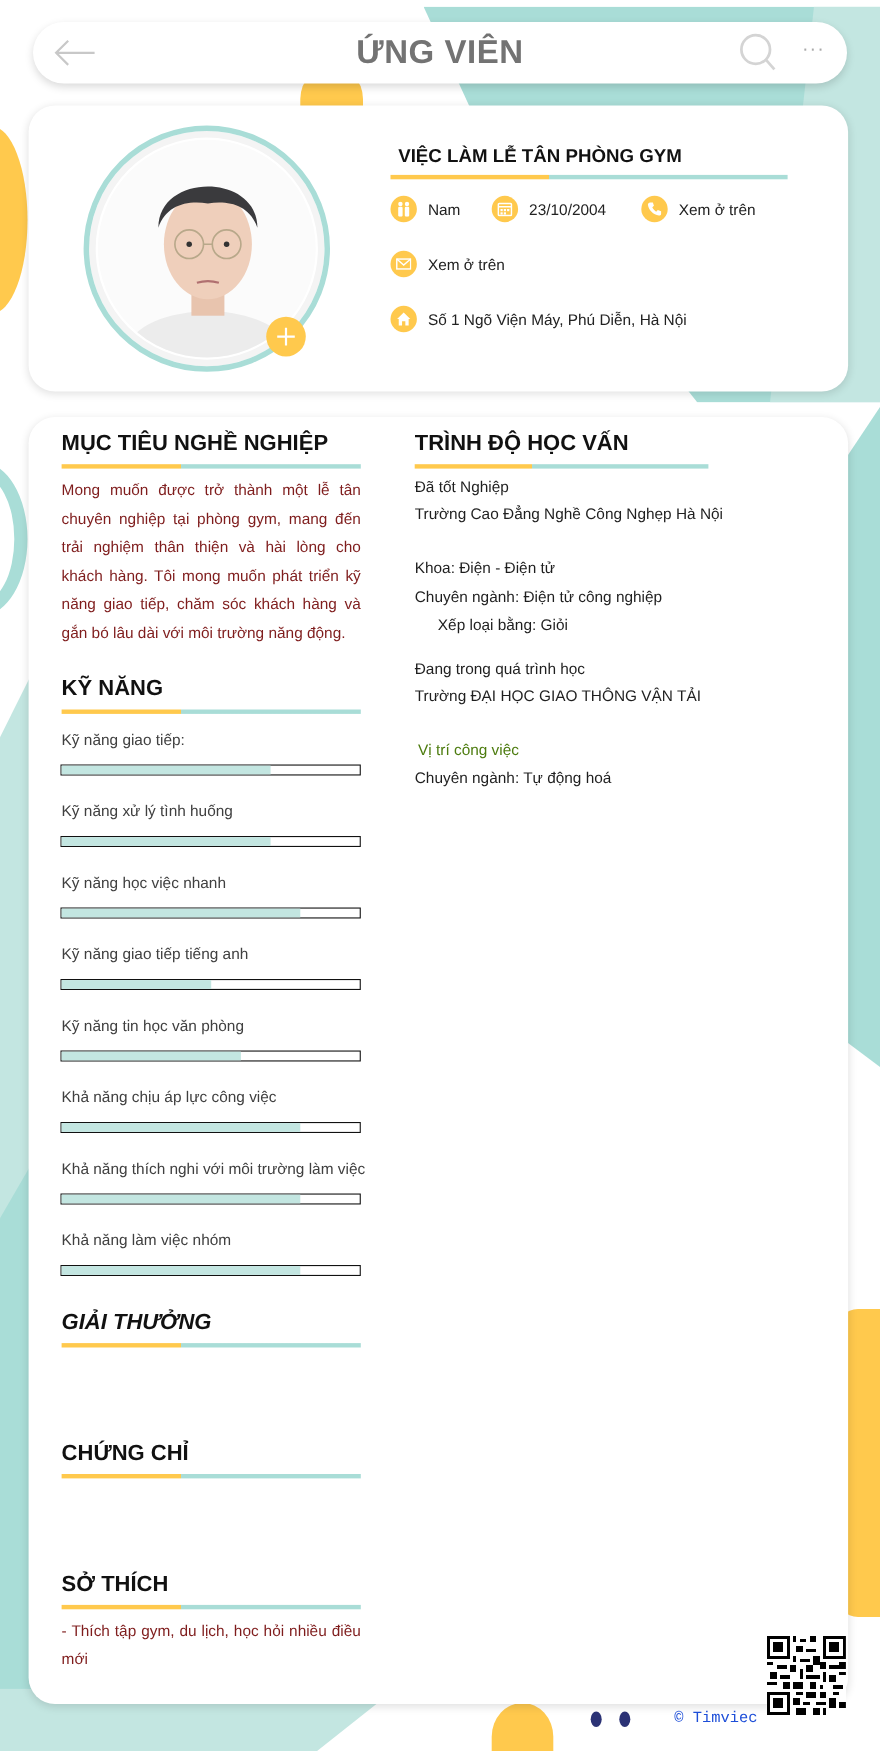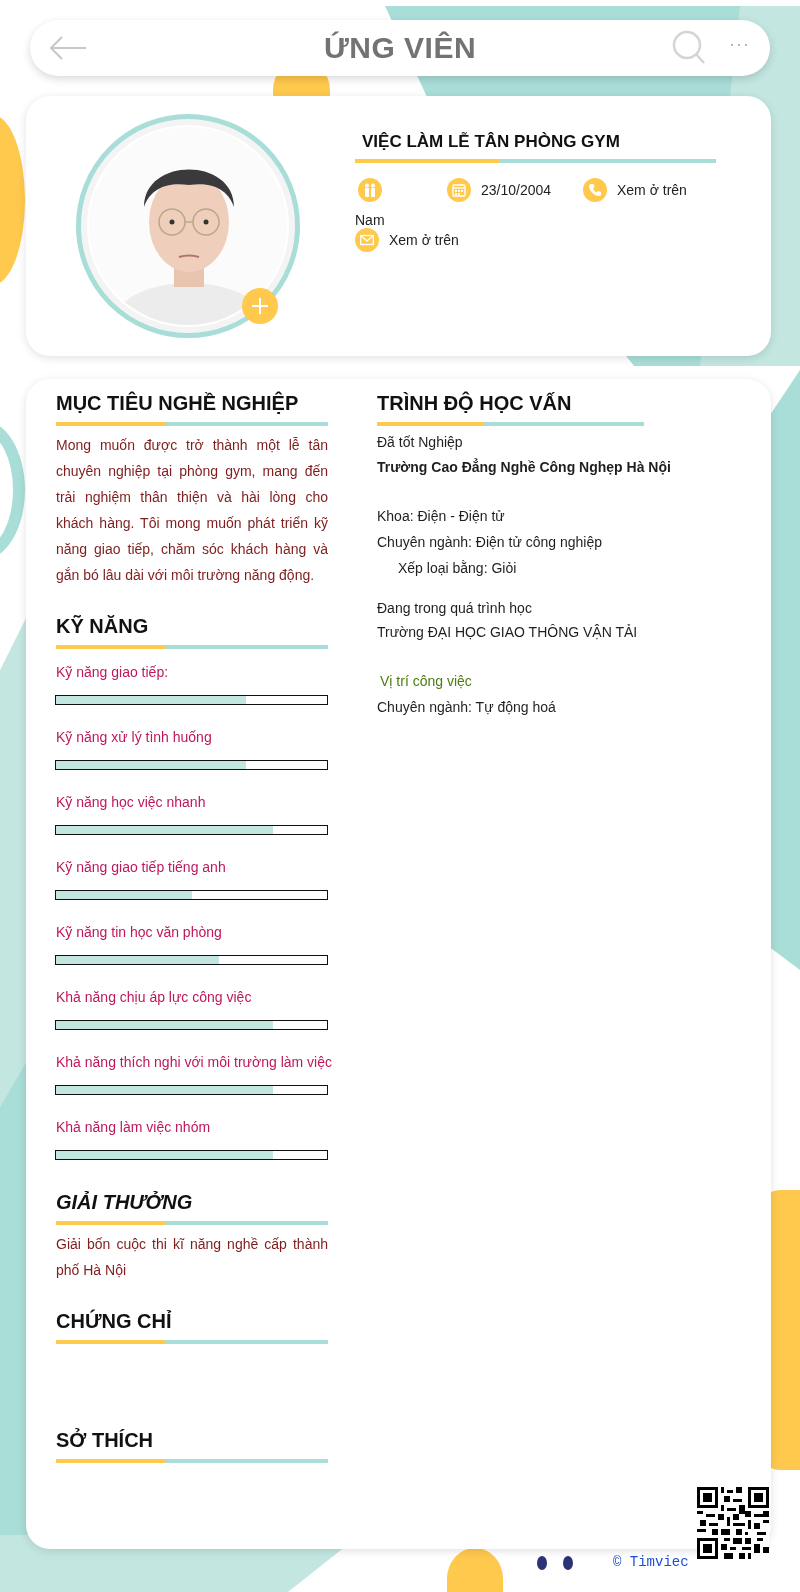--- a/index.html
+++ b/index.html
@@ -40,21 +40,21 @@
     .job-title { position: absolute; left: 336px; top: 36px; font-size: 17px; font-weight: bold; color: #111; }
     .underline { position: absolute; height: 4px; background: linear-gradient(to right, #ffc94d 0, #ffc94d 40%, #a9ddd7 40%, #a9ddd7 100%); }
     .info-row { position: absolute; display: flex; align-items: center; gap: 10px; font-size: 14px; color: #222; }
     .info-icon { width: 24px; height: 24px; border-radius: 50%; background: #ffc94d; display: flex; align-items: center; justify-content: center; flex: none; }
 
     .section-title { position: absolute; font-size: 20px; font-weight: bold; color: #111; }
     .para { position: absolute; font-size: 14px; line-height: 26px; color: #7f1d1d; text-align: justify; }
     .edu-line { position: absolute; font-size: 14px; color: #1f1f1f; }
     .edu-muted { color: #4d7c0f; }
 
-    .skill-label { position: absolute; left: 30px; font-size: 14px; color: #be185d; }
+    .skill-label { position: absolute; left: 30px; font-size: 14px; color: #404040; }
     .skill-bar { position: absolute; left: 29px; width: 273px; height: 10px; border: 1.5px solid #111; background: #fff; }
     .skill-fill { height: 100%; background: #c3e6e1; }
 
     .footer-dots { position: absolute; left: 537px; top: 1556px; display: flex; gap: 16px; z-index: 2; }
     .footer-dots span { width: 10px; height: 14px; border-radius: 50%; background: #2b3275; display: block; }
     .copyright { position: absolute; left: 613px; top: 1554px; font-family: "Liberation Mono", monospace; font-size: 14px; color: #1d4ed8; z-index: 2; }
     .qr { position: absolute; left: 697px; top: 1487px; width: 72px; height: 72px; background: #fff; z-index: 3; }
   </style>
 </head>
 <body>
@@ -109,21 +109,21 @@
   </div>
   <span class="plus-btn">
     <svg width="20" height="20" viewBox="0 0 20 20">
         <path d="M10 2 V18 M2 10 H18" stroke="#fff" stroke-width="2"></path>
       </svg>
   </span>
 
   <div class="job-title">VIỆC LÀM LỄ TÂN PHÒNG GYM</div>
   <div class="underline" style="left:329px; top:63px; width:361px;"></div>
 
-  <div class="info-row" style="left:329px; top:82px;flex-direction:column;">
+  <div class="info-row" style="left:329px; top:82px;">
     <span class="info-icon">
       <svg width="14" height="14" viewBox="0 0 14 14">
           <circle cx="4" cy="2.5" r="2" fill="#fff"></circle>
           <circle cx="10" cy="2.5" r="2" fill="#fff"></circle>
           <rect x="2" y="5" width="4" height="9" rx="1" fill="#fff"></rect>
           <rect x="8" y="5" width="4" height="9" rx="1" fill="#fff"></rect>
         </svg>
     </span>
     <span>Nam</span>
   </div>
@@ -151,20 +151,28 @@
   </div>
   <div class="info-row" style="left:329px; top:132px;">
     <span class="info-icon">
       <svg width="14" height="12" viewBox="0 0 14 12">
           <rect x="0.7" y="1.5" width="12.6" height="9" fill="none" stroke="#fff" stroke-width="1.3"></rect>
           <path d="M0.7 1.5 L7 7 L13.3 1.5" stroke="#fff" stroke-width="1.3" fill="none"></path>
         </svg>
     </span>
     <span>Xem ở trên</span>
   </div>
+  <div class="info-row" style="left:329px; top:182px;">
+    <span class="info-icon">
+      <svg width="14" height="14" viewBox="0 0 14 14">
+          <path d="M7 1 L13 7 L11.5 7 L11.5 13 L8.5 13 L8.5 9 L5.5 9 L5.5 13 L2.5 13 L2.5 7 L1 7 Z" fill="#fff"></path>
+        </svg>
+    </span>
+    <span>Số 1 Ngõ Viện Máy, Phú Diễn, Hà Nội</span>
+  </div>
 </div>
 
 <div class="card main-card">
 
   <div class="section-title" style="left:30px; top:13px;">MỤC TIÊU NGHỀ NGHIỆP</div>
   <div class="underline" style="left:30px; top:43px; width:272px;"></div>
   <div class="para" style="left:30px; top:53px; width:272px;">Mong muốn được trở thành một lễ tân chuyên nghiệp tại phòng gym, mang đến trải nghiệm thân thiện và hài lòng cho khách hàng. Tôi mong muốn phát triển kỹ năng giao tiếp, chăm sóc khách hàng và gắn bó lâu dài với môi trường năng động.</div>
 
   <div class="section-title" style="left:30px; top:236px;">KỸ NĂNG</div>
   <div class="underline" style="left:30px; top:266px; width:272px;"></div>
@@ -197,32 +205,32 @@
   <div class="skill-bar" style="top:706px;">
       <div class="skill-fill" style="width:80%"></div>
     </div>
   <div class="skill-label" style="top:740px;">Khả năng làm việc nhóm</div>
   <div class="skill-bar" style="top:771px;">
       <div class="skill-fill" style="width:80%"></div>
     </div>
 
   <div class="section-title" style="left:30px; top:812px;font-style:italic;">GIẢI THƯỞNG</div>
   <div class="underline" style="left:30px; top:842px; width:272px;"></div>
-  <div class="para" style="left:30px; top:852px; width:272px;">Giải bốn cuộc thi kĩ năng nghề cấp thành phố Hà Nội</div>
 
   <div class="section-title" style="left:30px; top:931px;">CHỨNG CHỈ</div>
   <div class="underline" style="left:30px; top:961px; width:272px;"></div>
 
   <div class="section-title" style="left:30px; top:1050px;">SỞ THÍCH</div>
   <div class="underline" style="left:30px; top:1080px; width:272px;"></div>
+  <div class="para" style="left:30px; top:1090px; width:272px;">- Thích tập gym, du lịch, học hỏi nhiều điều mới</div>
 
   <div class="section-title" style="left:351px; top:13px;">TRÌNH ĐỘ HỌC VẤN</div>
   <div class="underline" style="left:351px; top:43px; width:267px;"></div>
   <div class="edu-line" style="left:351px; top:55px;">Đã tốt Nghiệp</div>
-  <div class="edu-line" style="left:351px; top:80px;font-weight:bold;">Trường Cao Đẳng Nghề Công Nghẹp Hà Nội</div>
+  <div class="edu-line" style="left:351px; top:80px;">Trường Cao Đẳng Nghề Công Nghẹp Hà Nội</div>
   <div class="edu-line" style="left:351px; top:129px;">Khoa: Điện - Điện tử</div>
   <div class="edu-line" style="left:351px; top:155px;">Chuyên ngành: Điện tử công nghiệp</div>
   <div class="edu-line" style="left:372px; top:181px;">Xếp loại bằng: Giỏi</div>
   <div class="edu-line" style="left:351px; top:221px;">Đang trong quá trình học</div>
   <div class="edu-line" style="left:351px; top:245px;">Trường ĐẠI HỌC GIAO THÔNG VẬN TẢI</div>
   <div class="edu-line edu-muted" style="left:354px; top:294px;">Vị trí công việc</div>
   <div class="edu-line" style="left:351px; top:320px;">Chuyên ngành: Tự động hoá</div>
 </div>
 
 <div class="footer-dots">

